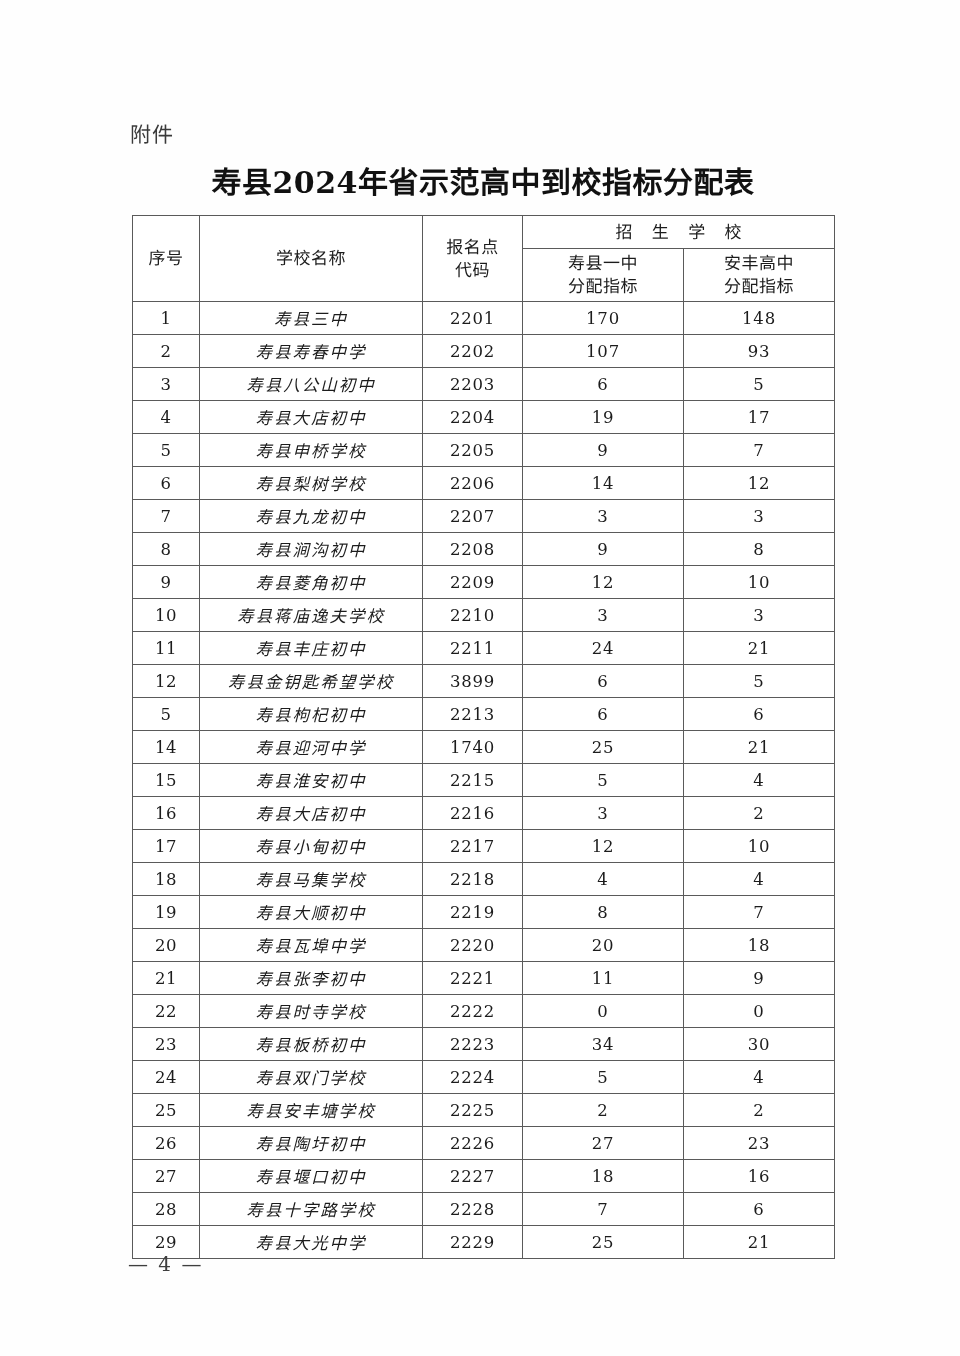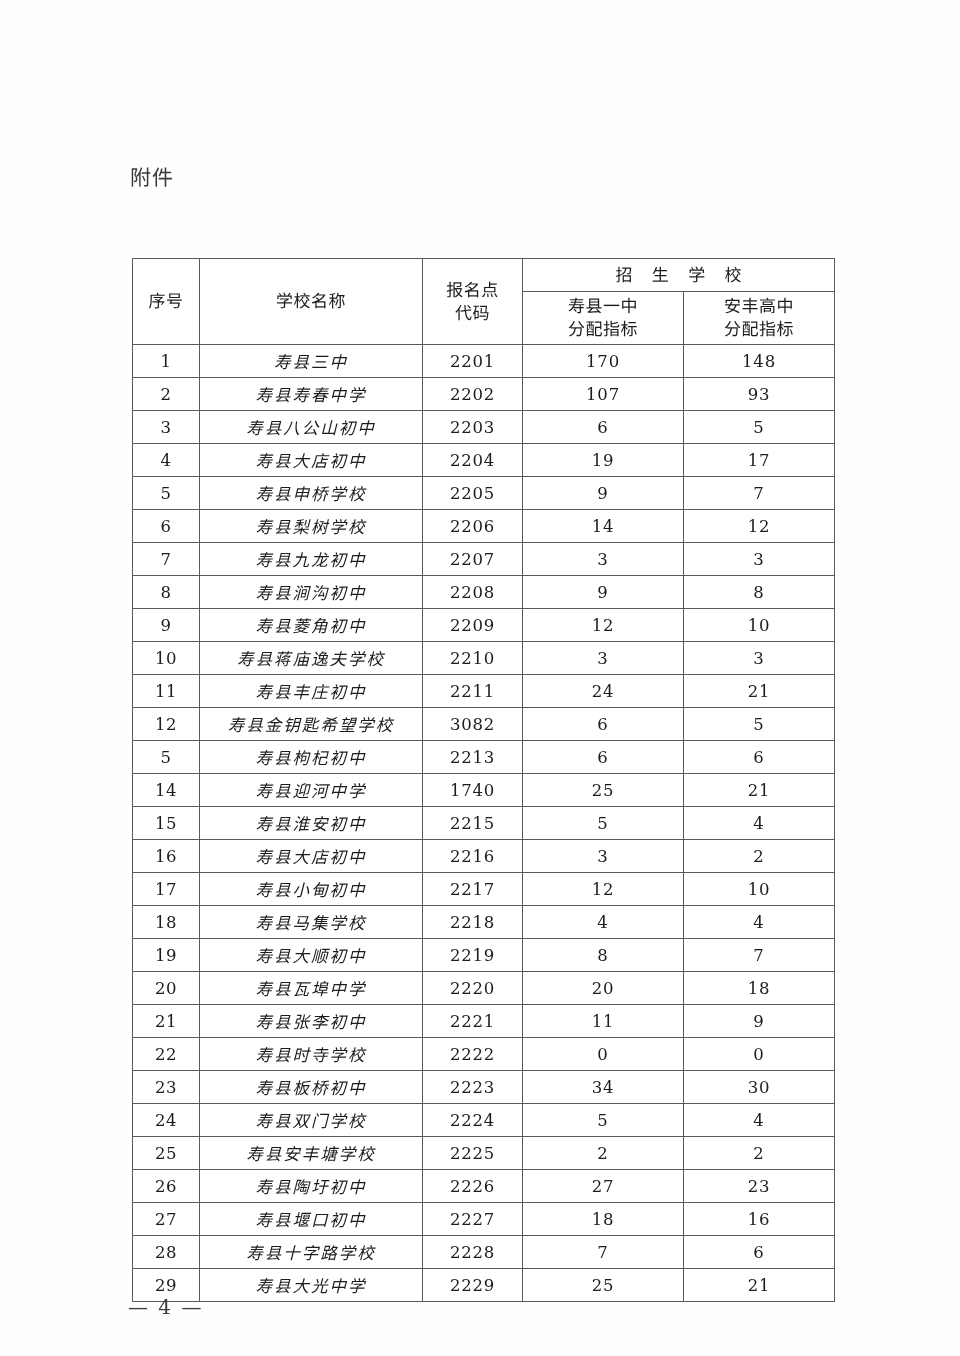--- a/index.html
+++ b/index.html
@@ -21,21 +21,20 @@
   
   .paper {
     position: absolute;
     inset: 0;
     background: #fefefe;
   }
 
   .page {
     position: absolute;
     inset: 0;
-    margin-top: 43px;
   }
 
   
   .attachment-label {
     position: absolute;
     left: 130px;
     top: 123px;
     font-size: 21px;
     line-height: 1.2;
     letter-spacing: 1px;
@@ -141,20 +140,21 @@
 </style>
 </head>
 <body>
 
 <div class="paper"></div>
 
 <div class="page">
 
   <div class="attachment-label">附件</div>
 
+  <div class="doc-title">寿县2024年省示范高中到校指标分配表</div>
 
   <div class="table-wrap">
     <table class="alloc">
       <colgroup>
         <col class="c-seq">
         <col class="c-name">
         <col class="c-code">
         <col class="c-sx">
         <col class="c-af">
       </colgroup>
@@ -255,21 +255,21 @@
           <tr>
             <td class="seq">11</td>
             <td class="name">寿县丰庄初中</td>
             <td class="code">2211</td>
             <td class="num">24</td>
             <td class="num">21</td>
           </tr>
           <tr>
             <td class="seq">12</td>
             <td class="name">寿县金钥匙希望学校</td>
-            <td class="code">3082</td>
+            <td class="code">3899</td>
             <td class="num">6</td>
             <td class="num">5</td>
           </tr>
           <tr>
             <td class="seq">5</td>
             <td class="name">寿县枸杞初中</td>
             <td class="code">2213</td>
             <td class="num">6</td>
             <td class="num">6</td>
           </tr>

